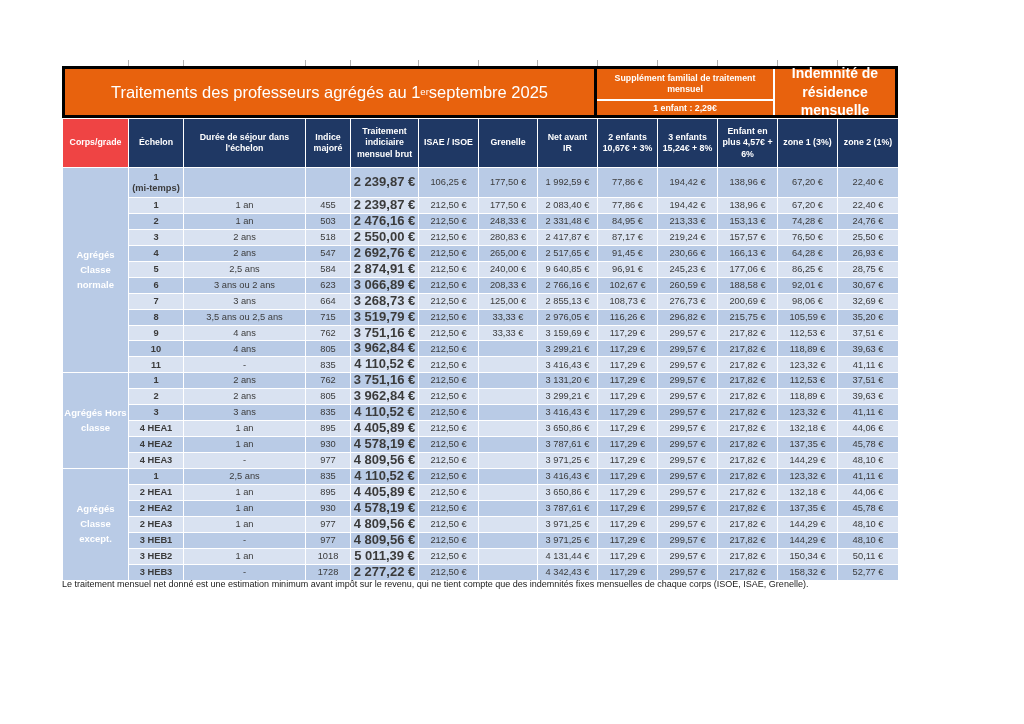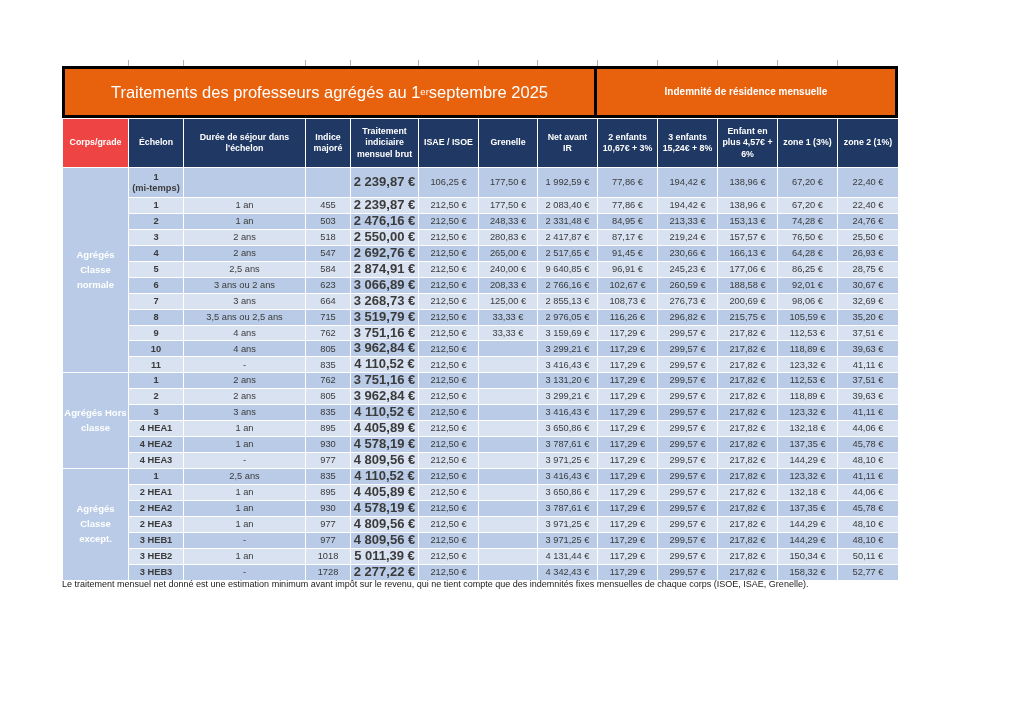--- a/index.html
+++ b/index.html
@@ -26,21 +26,21 @@
     height:30px; display:flex; align-items:center; justify-content:center; text-align:center;
     color:#fff; font-weight:bold; font-size:8.8px; line-height:1.25; padding:0 6px;
   }
   .supp-sub {
     height:14px; box-sizing:content-box; border-top:2px solid #fff;
     display:flex; align-items:center; justify-content:center;
     color:#fff; font-weight:bold; font-size:8.8px;
   }
   .indem-cell {
     flex:1; display:flex; align-items:center; justify-content:center; text-align:center;
-    color:#fff; font-weight:bold; font-size:10px; line-height:1.35; padding:0 8px;
+    color:#fff; font-weight:bold; font-size:14px; line-height:1.35; padding:0 8px;
   }
 
   
   table.salary {
     position:absolute; left:62px; top:118px; width:836px;
     border-collapse:collapse; table-layout:fixed;
     border:1px solid #b0c4e0;
   }
   table.salary th, table.salary td {
     border:1px solid #ffffff; padding:0; text-align:center; vertical-align:middle;
@@ -74,20 +74,24 @@
 </head>
 <body>
 
 <div class="page">
 
   <div class="topband">
     <div class="title-cell">
       <span>Traitements des professeurs agrégés au 1</span>
         <sup>er</sup>
         <span> septembre 2025</span>
+    </div>
+    <div class="supp-cell">
+      <div class="supp-main">Supplément familial de traitement mensuel</div>
+      <div class="supp-sub">1 enfant : 2,29€</div>
     </div>
     <div class="indem-cell">Indemnité de résidence mensuelle</div>
   </div>
 
   <table class="salary">
     <colgroup>
       <col style="width:66px">
         <col style="width:55px">
         <col style="width:122px">
         <col style="width:45px">

